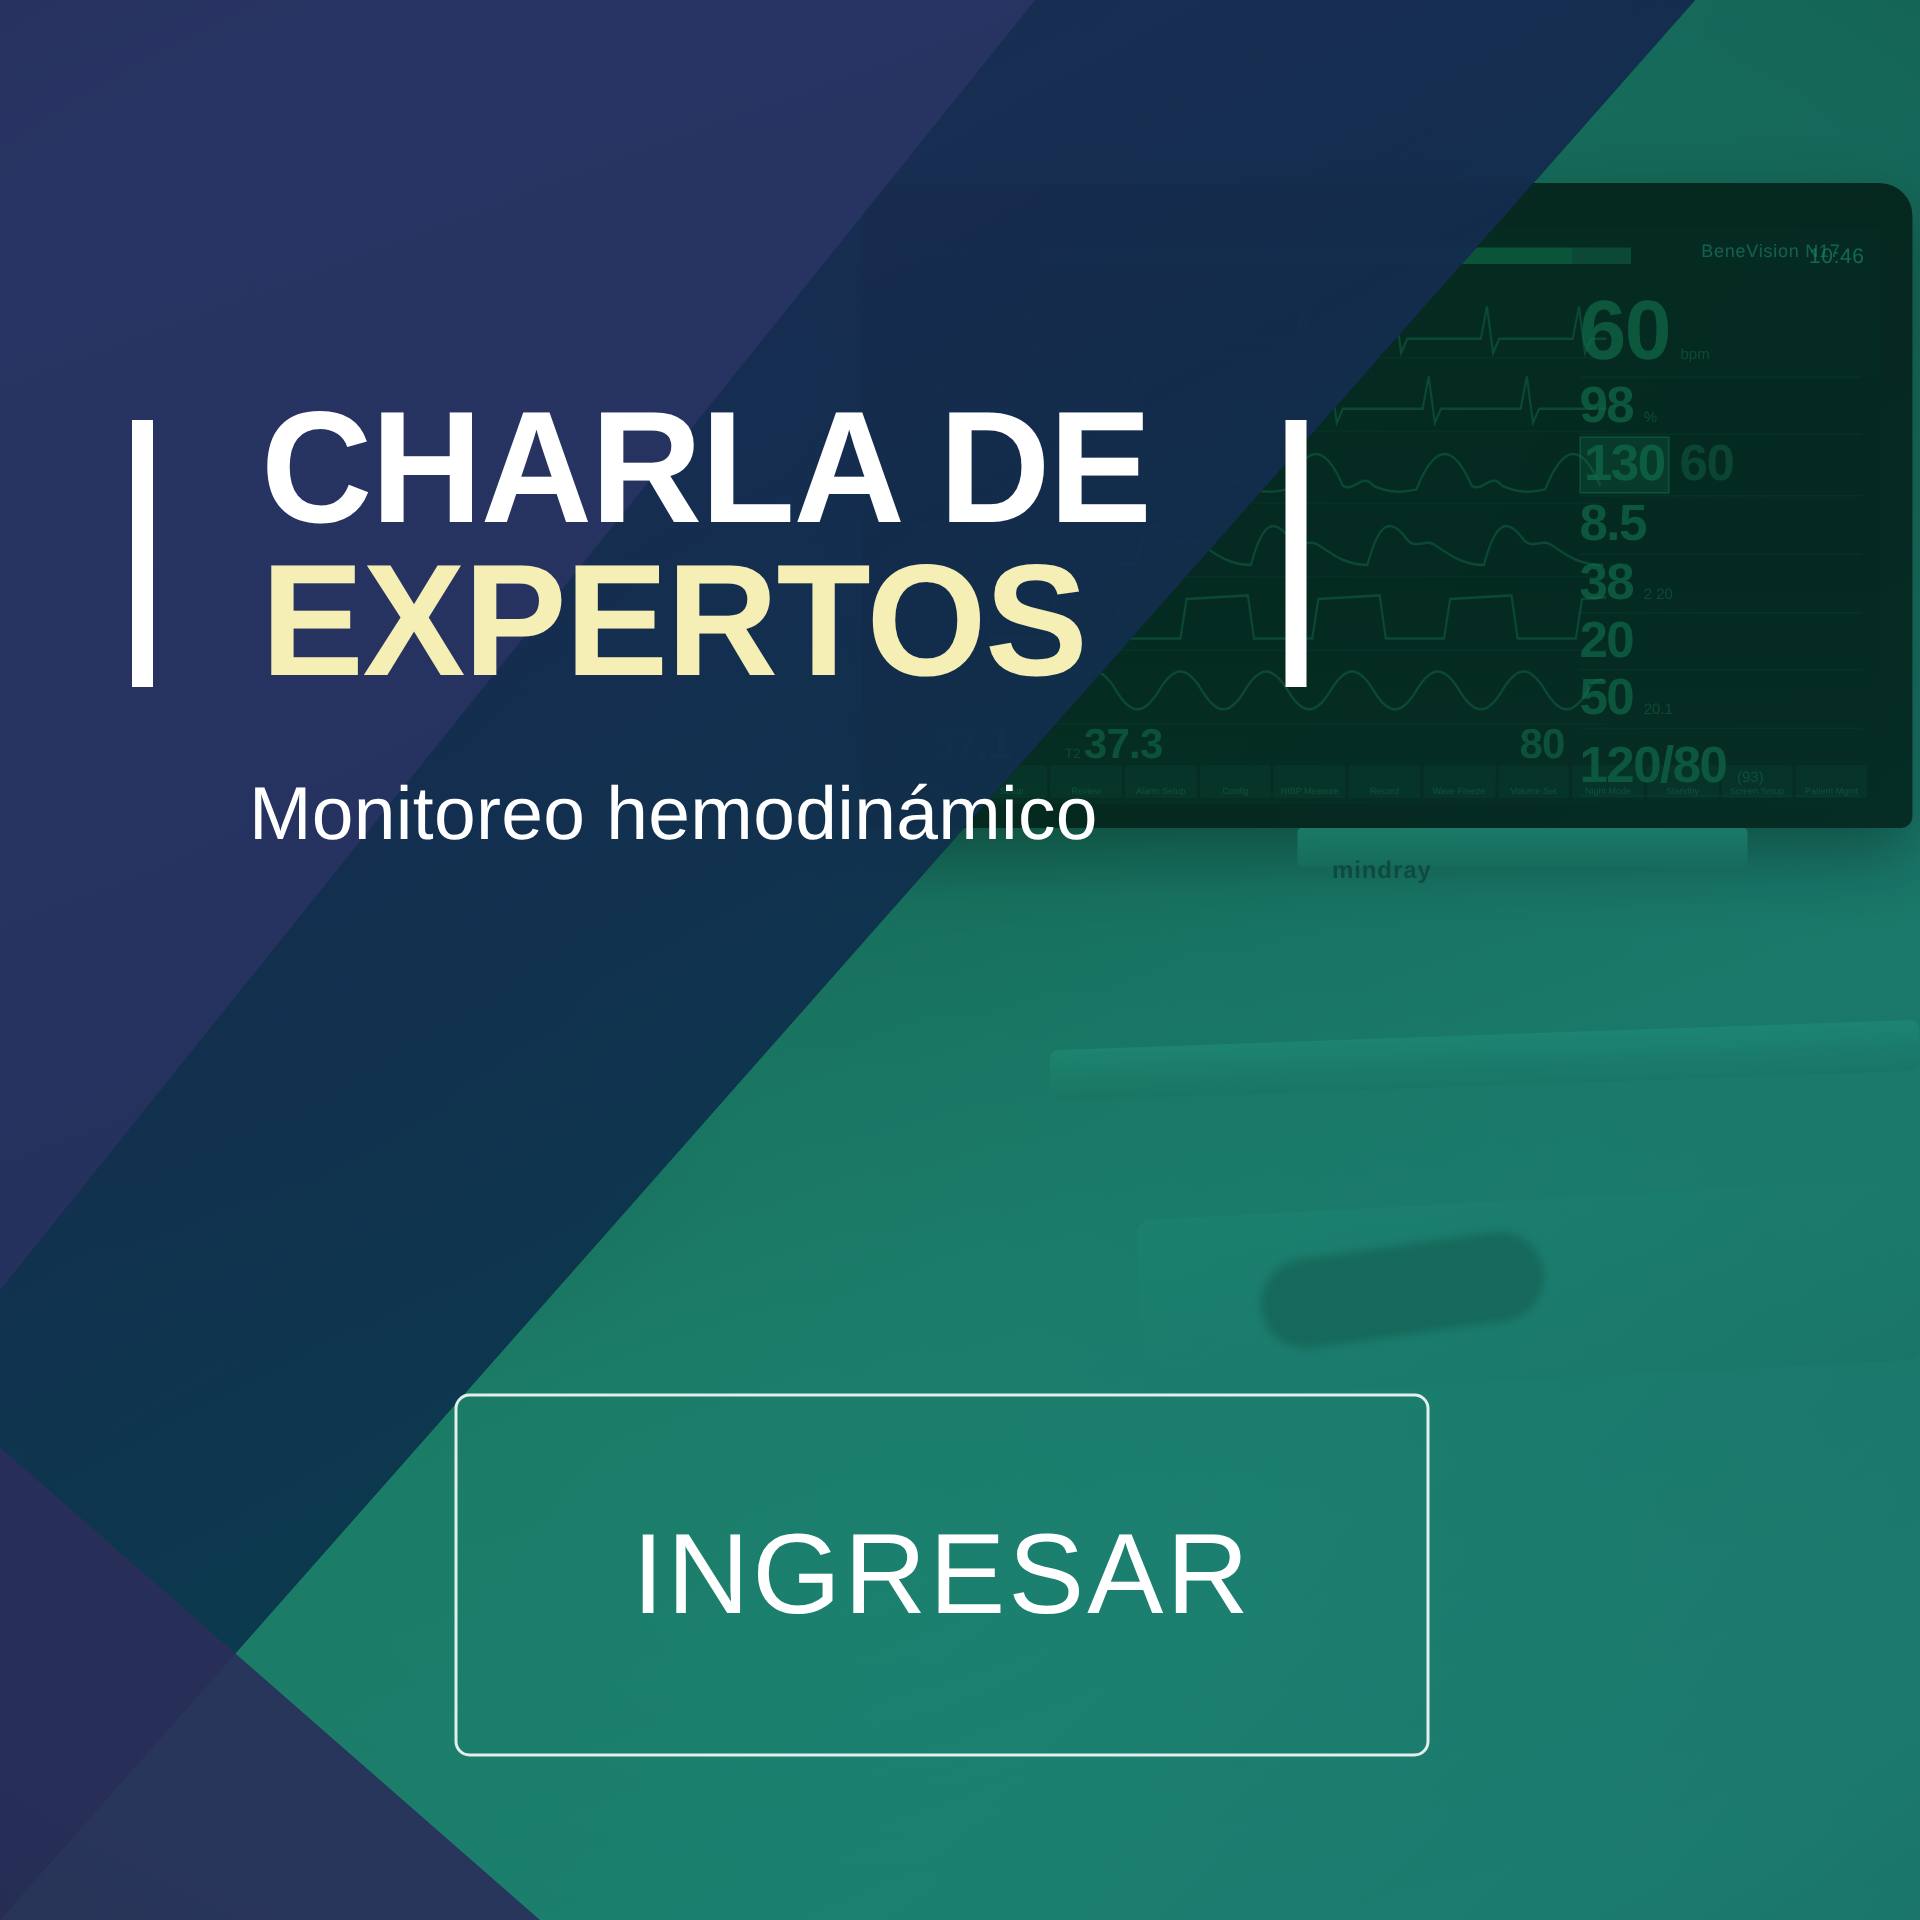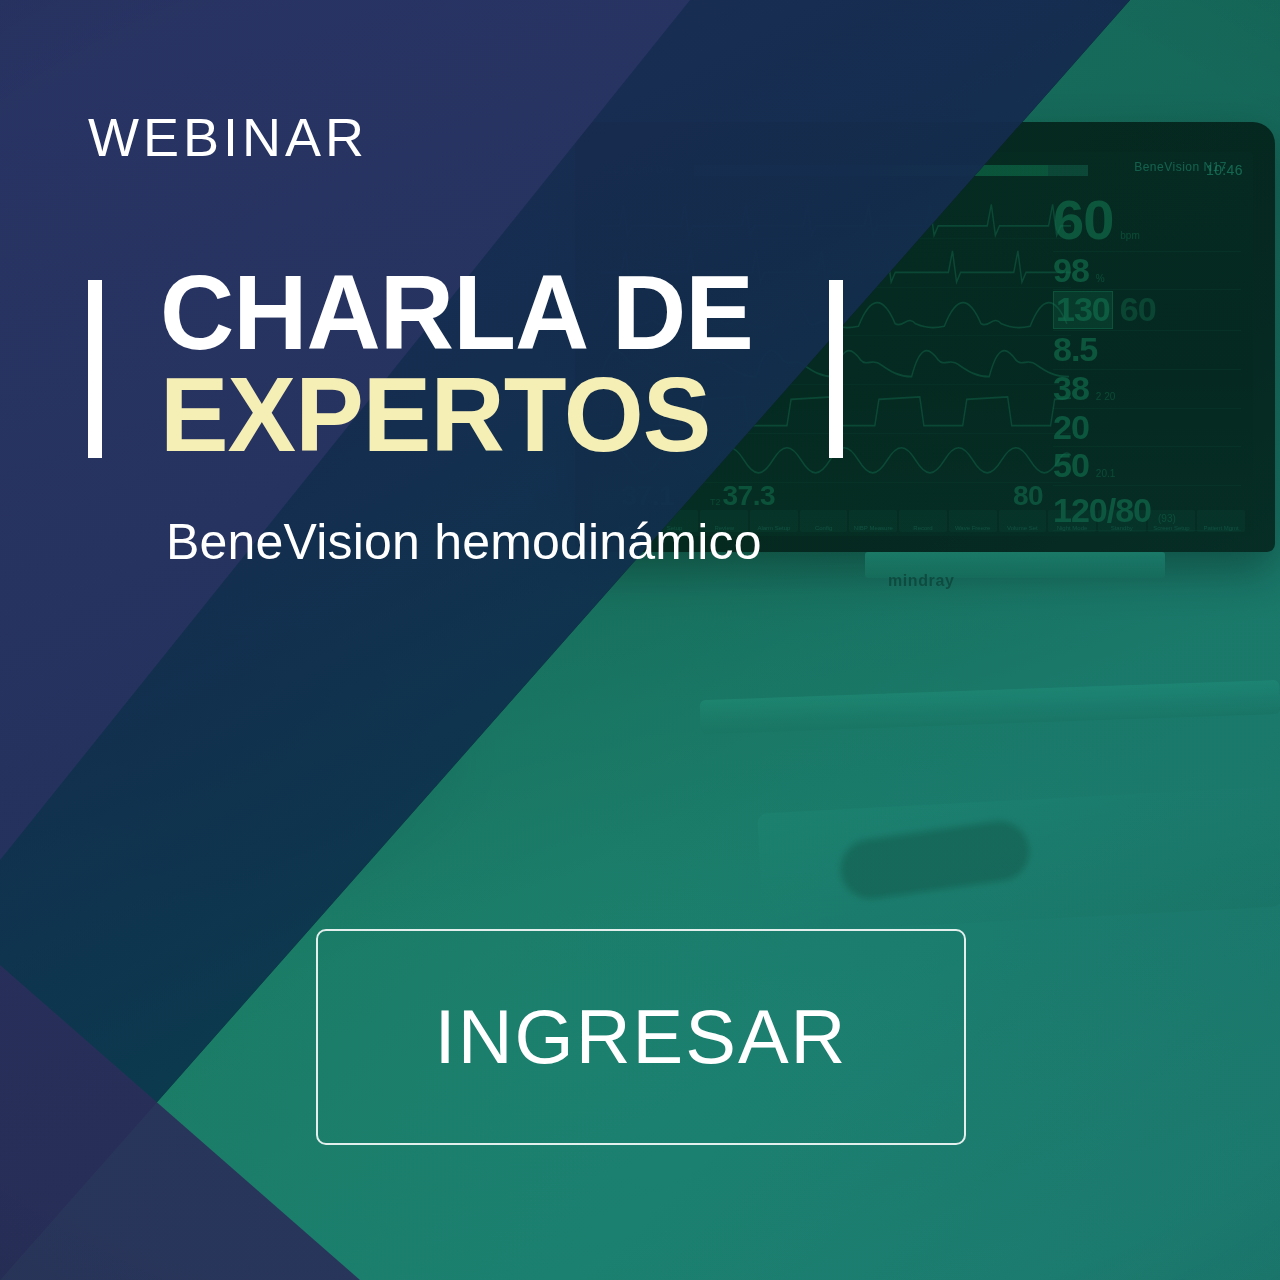--- a/index.html
+++ b/index.html
@@ -291,21 +291,21 @@
     color: #ffffff;
     letter-spacing: 4px;
     line-height: 1;
   }
 
   .title-block {
     position: absolute;
     left: 88px; top: 262px;
     display: flex;
     align-items: stretch;
-    gap: 2px;
+    gap: 16px;
   }
   .rule {
     width: 14px;
     background: #ffffff;
     flex: 0 0 auto;
     margin-top: 18px;
     margin-bottom: 8px;
   }
   .titles {
     padding-left: 56px;
@@ -328,22 +328,22 @@
     left: 166px; top: 510px;
     font-size: 50px;
     font-weight: 300;
     color: #ffffff;
     line-height: 1.30;
     letter-spacing: 0.2px;
   }
 
   .cta {
     position: absolute;
-    left: 316px; top: 929px;
-    width: 650px; height: 216px;
+    left: 303px; top: 929px;
+    width: 650px; height: 242px;
     border: 2px solid rgba(255,255,255,0.88);
     border-radius: 10px;
     background: transparent;
     display: flex;
     align-items: center;
     justify-content: center;
     cursor: pointer;
     box-sizing: border-box;
   }
   .cta-label {
@@ -486,33 +486,32 @@
   <div class="tint-green2"></div>
   <div class="wedge-darkgreen"></div>
   <div class="wedge-blue"></div>
   <div class="wedge-blue-solid"></div>
   <div class="wedge-navy"></div>
   <div class="wedge-navy-btm"></div>
   <div class="vignette"></div>
 
   <div class="content">
 
-    <div class="eyebrow">WEBINAR</div>
 
     <div class="title-block">
       <div class="rule"></div>
       <div class="titles">
         <div class="title-line l1">CHARLA DE</div>
         <div class="title-line l2">EXPERTOS</div>
       </div>
       <div class="rule"></div>
     </div>
 
     <div class="subtitle">
-      <div>BeneVision hemodinámico</div>
+      <div>Monitoreo hemodinámico</div>
     </div>
 
     <div class="cta">
       <span class="cta-label">INGRESAR</span>
     </div>
 
   </div>
 </div>
 
 </body></html>

